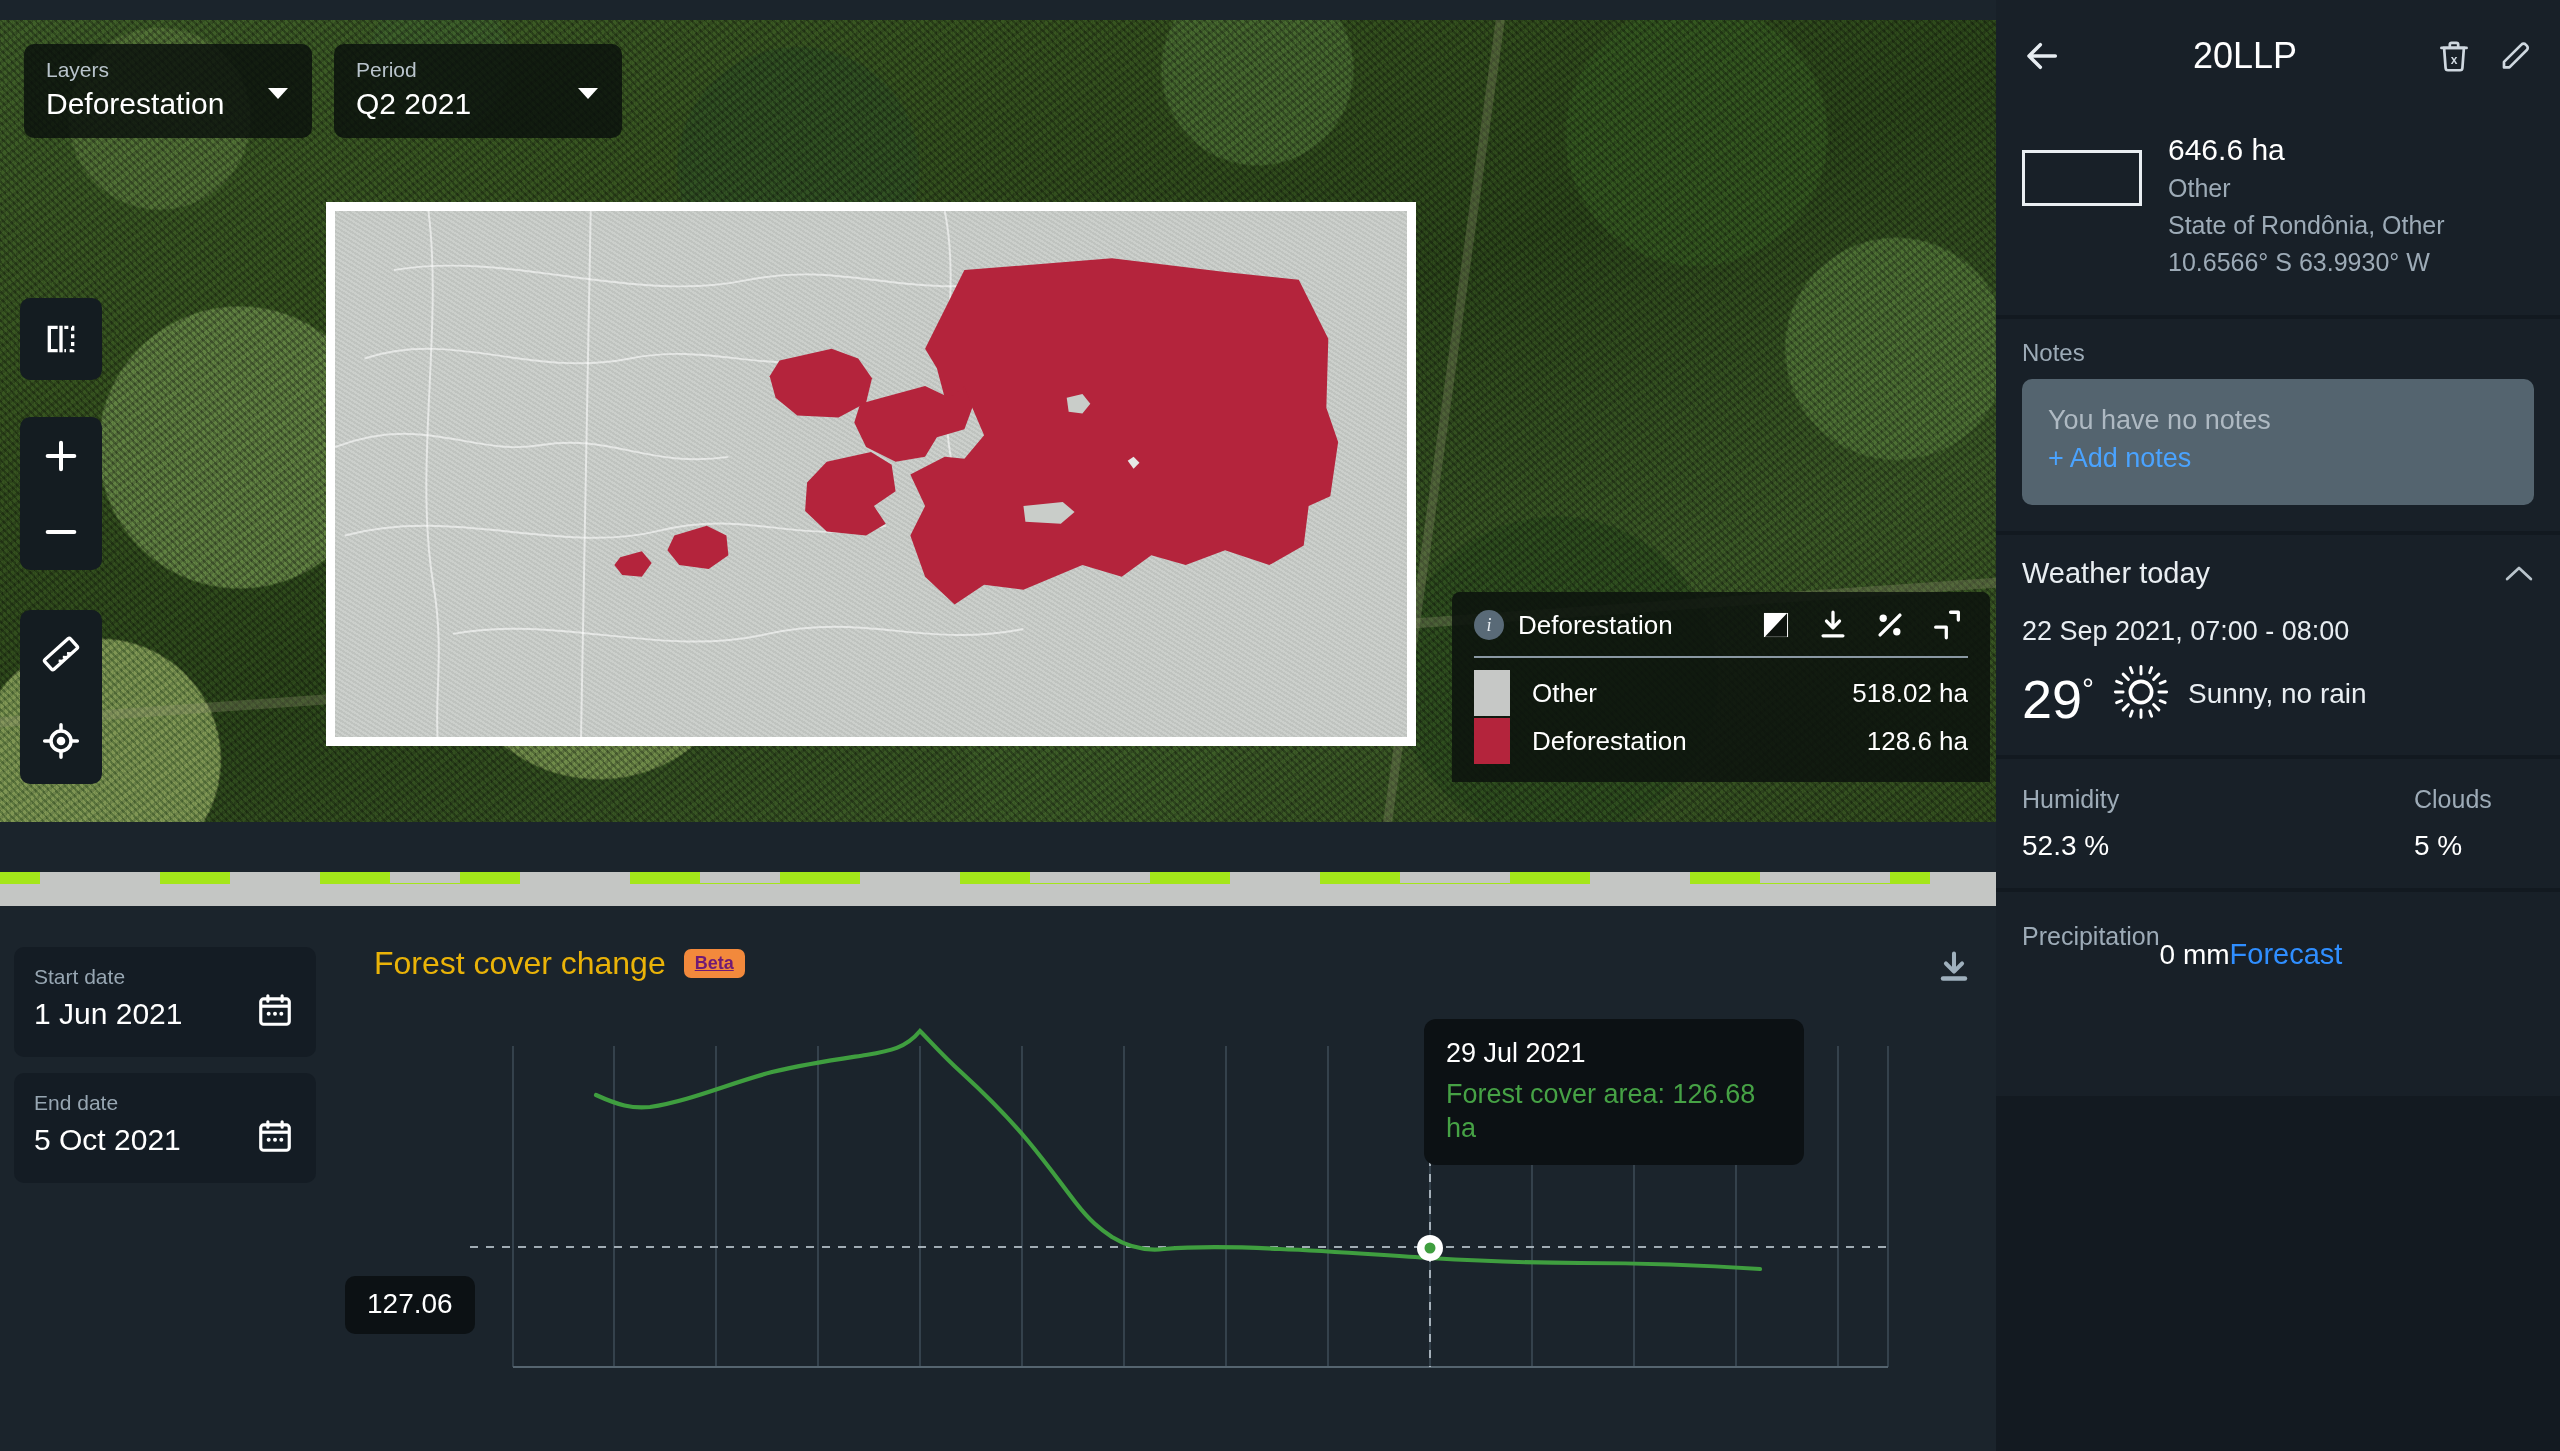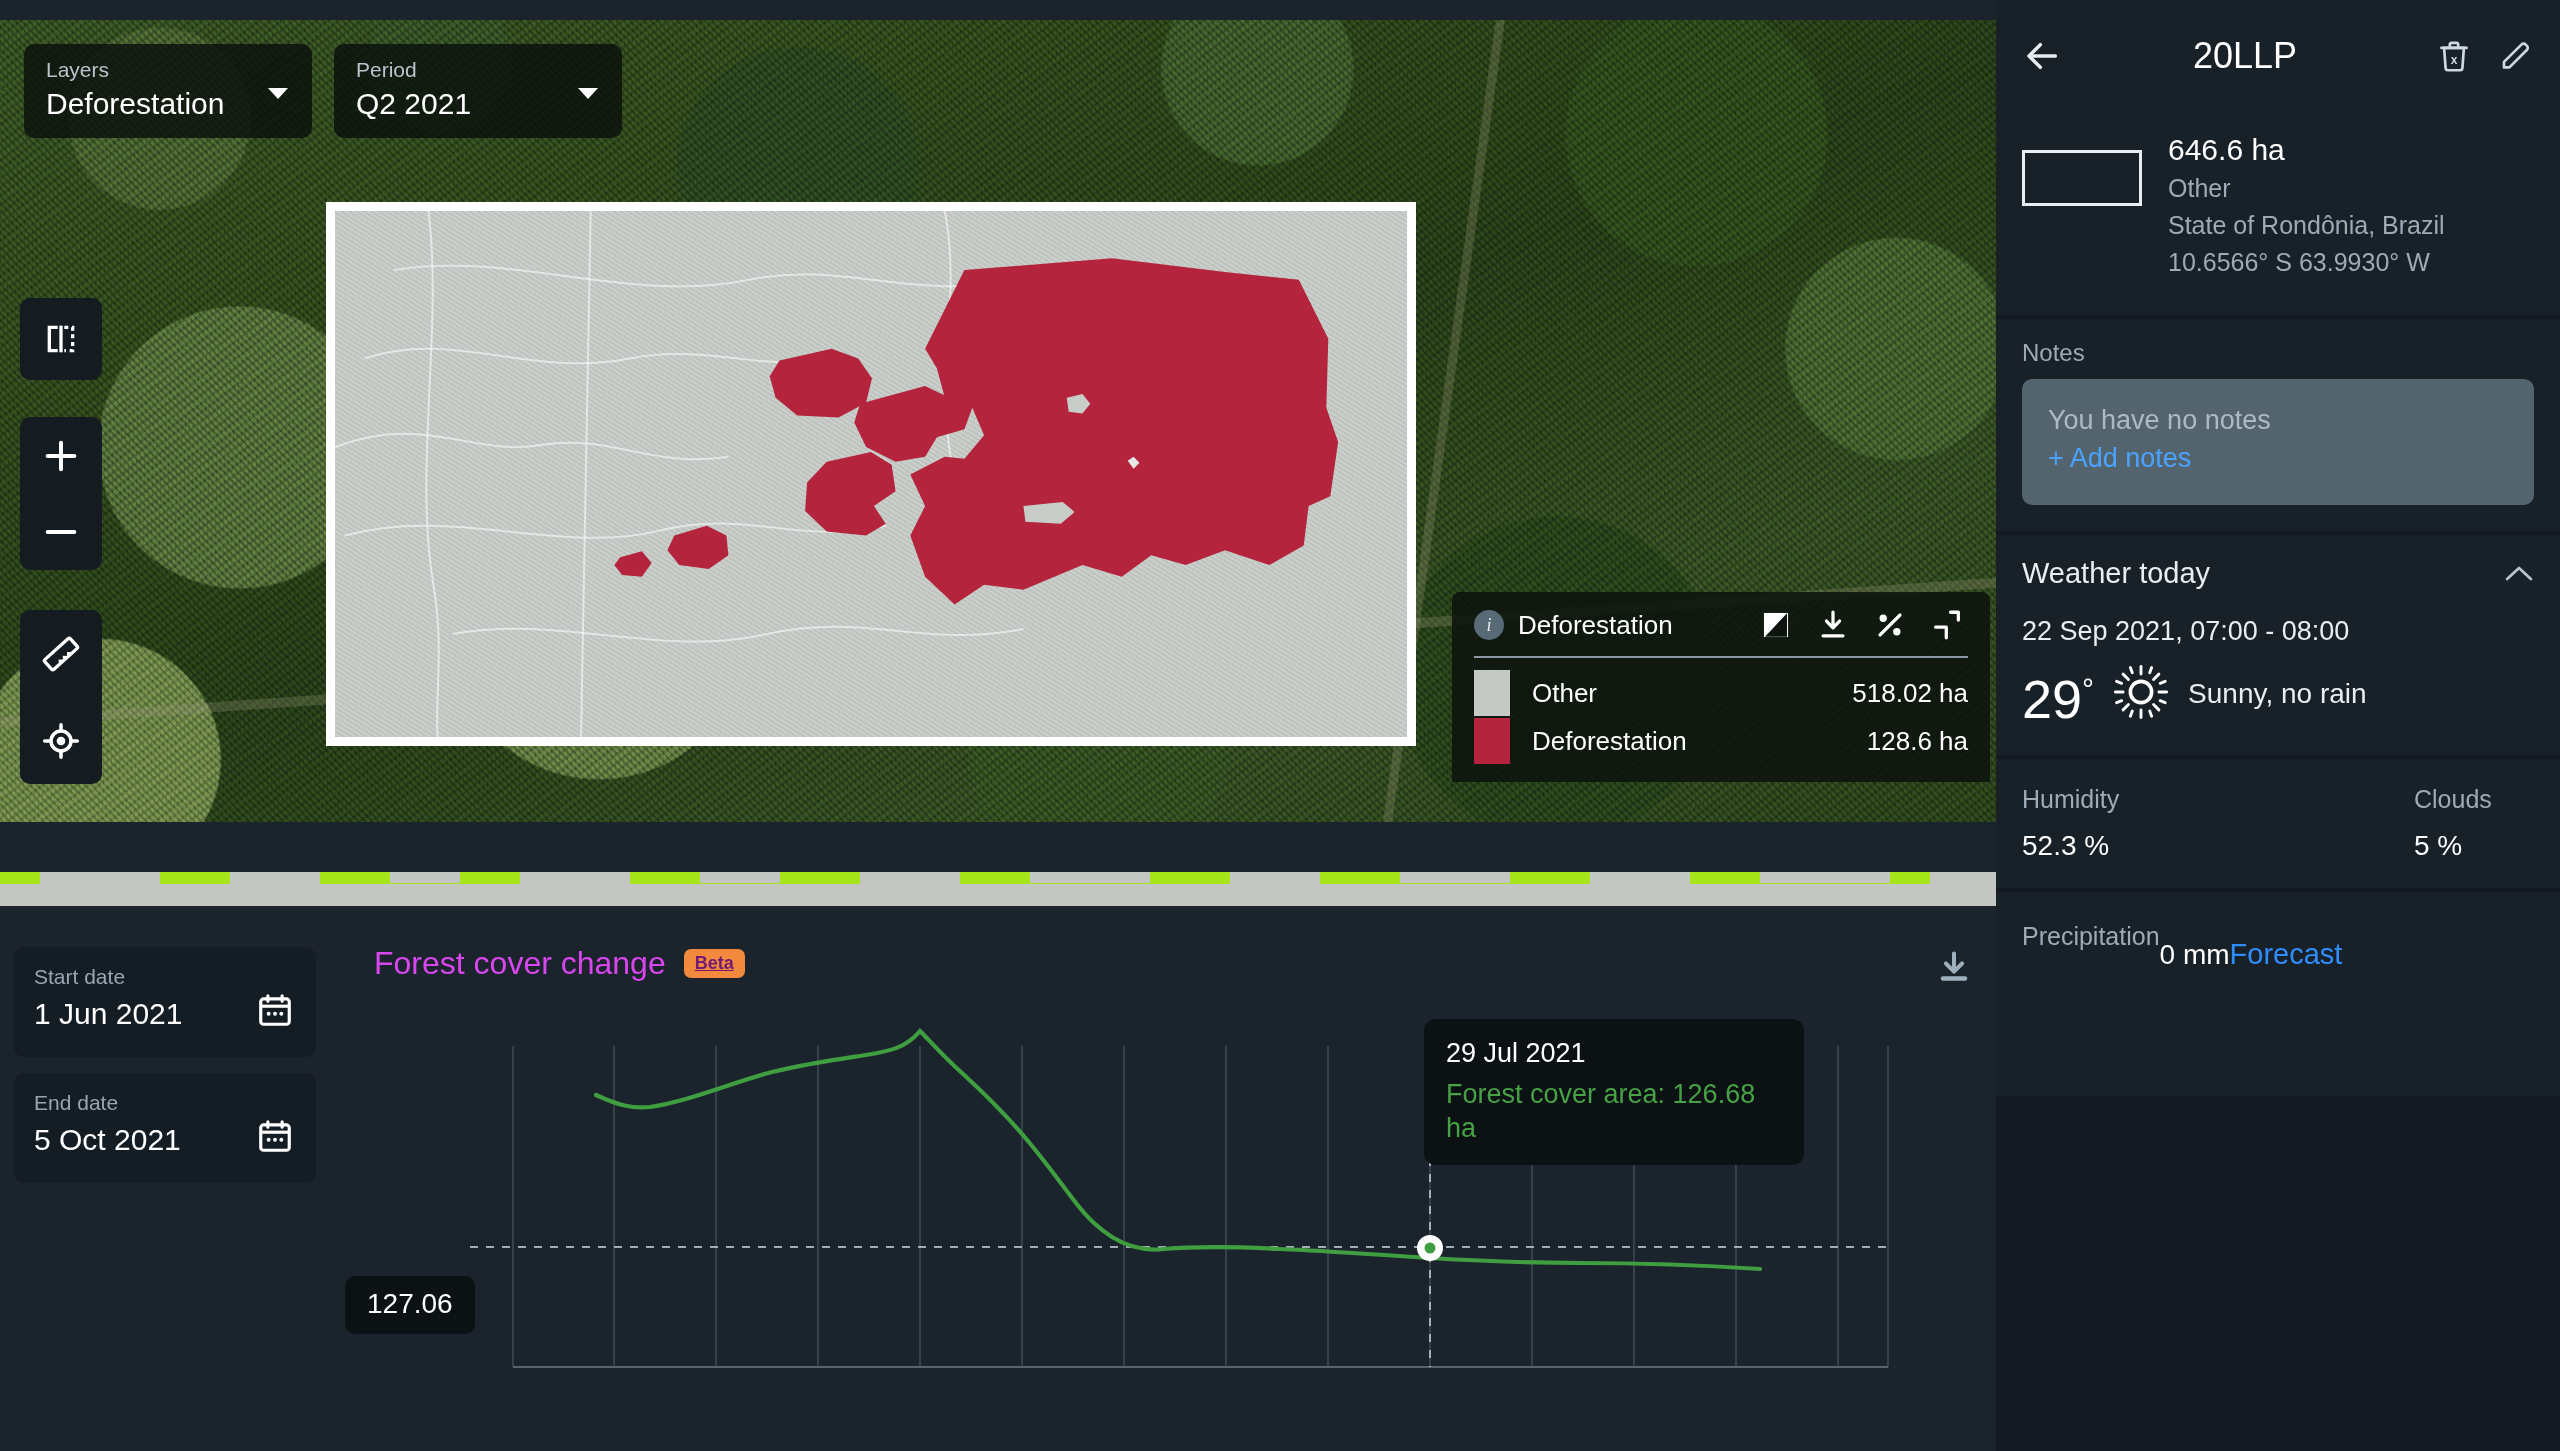--- a/index.html
+++ b/index.html
@@ -116,21 +116,21 @@
   .strip {
     position: absolute; left: 0; top: 50px; width: 1996px; height: 34px;
     background: #c4c6c4;
   }
   .strip-green { position:absolute; top:0; left:0; width:100%; height: 12px; background: #a4e61a; }
   .sg { position:absolute; background:#c4c6c4; top:0; }
 
   
   .chart-panel { position: absolute; left: 0; top: 917px; width: 1996px; height: 534px; background: #1b242c; }
   .chart-head { position: absolute; left: 374px; top: 28px; display: flex; align-items: center; gap: 18px; }
-  .chart-title { color: #d946ef; font-size: 32px; }
+  .chart-title { color: #eab308; font-size: 32px; }
   .beta {
     background: #f2893c; color: #701a75; font-size: 18px; font-weight: bold;
     border-radius: 7px; padding: 4px 11px 5px 11px; line-height: 20px; text-decoration: underline;
   }
   .chart-dl { position: absolute; right: 20px; top: 30px; width: 44px; height: 44px; cursor: pointer; color: #9fb0bd; }
 
   
   .datebox {
     position: absolute; left: 14px; width: 302px; height: 110px;
     background: #141c24; border-radius: 10px; padding: 18px 20px; cursor: pointer;
@@ -479,21 +479,21 @@
           </svg>
         </span>
       </span>
     </div>
 
     <div class="sb-meta">
       <span class="sb-thumb"></span>
       <span class="sb-meta-text">
         <div class="sb-area">646.6 ha</div>
         <div class="sb-sub">Other</div>
-        <div class="sb-sub">State of Rondônia, Brazil</div>
+        <div class="sb-sub">State of Rondônia, Other</div>
         <div class="sb-sub">10.6566° S 63.9930° W</div>
       </span>
     </div>
 
     <div class="divider"></div>
 
     <div class="sb-notes">
       <div class="sb-notes-label">Notes</div>
       <div class="notes-box">
         <div class="notes-empty">You have no notes</div>

